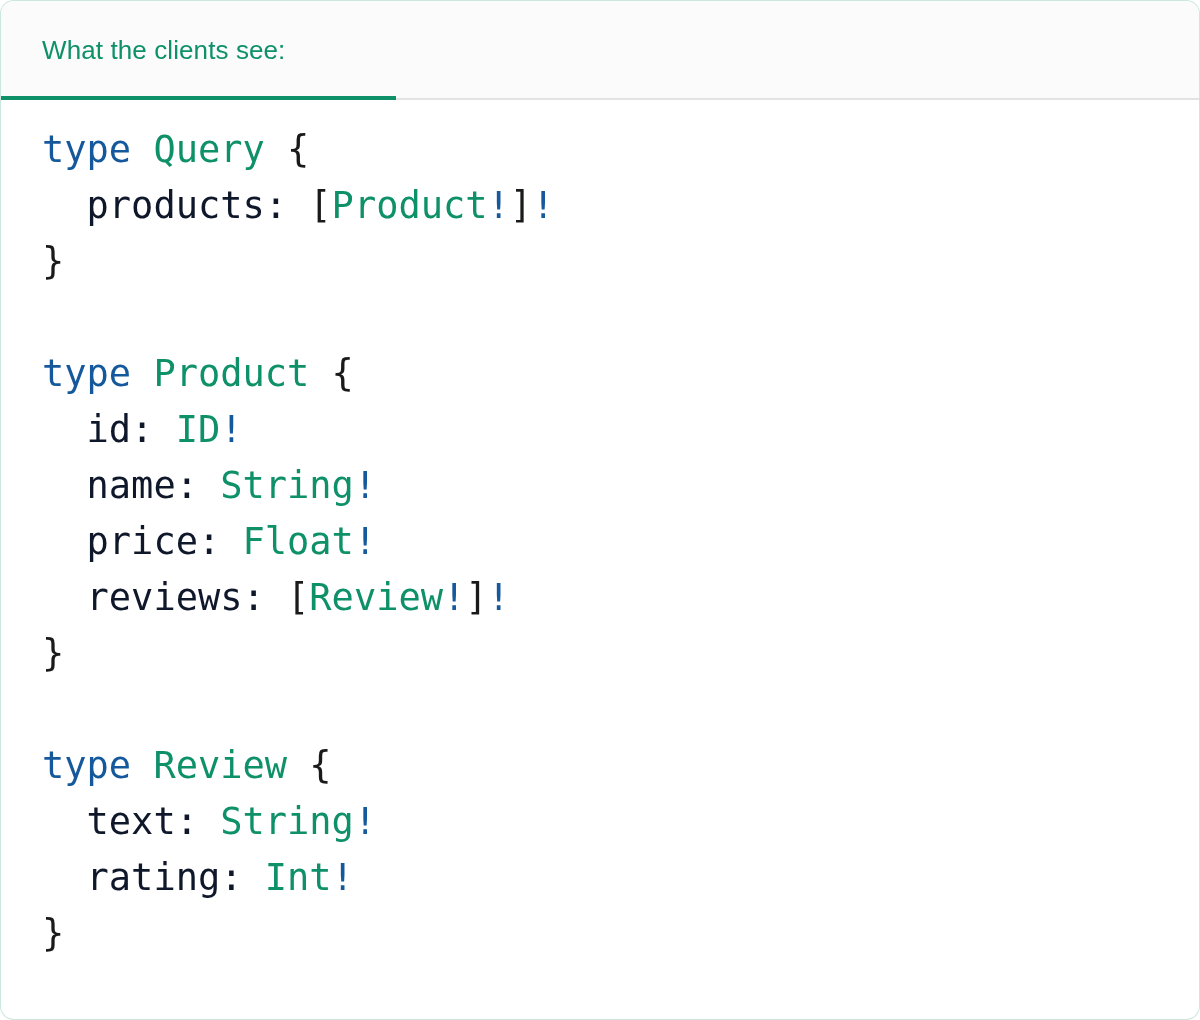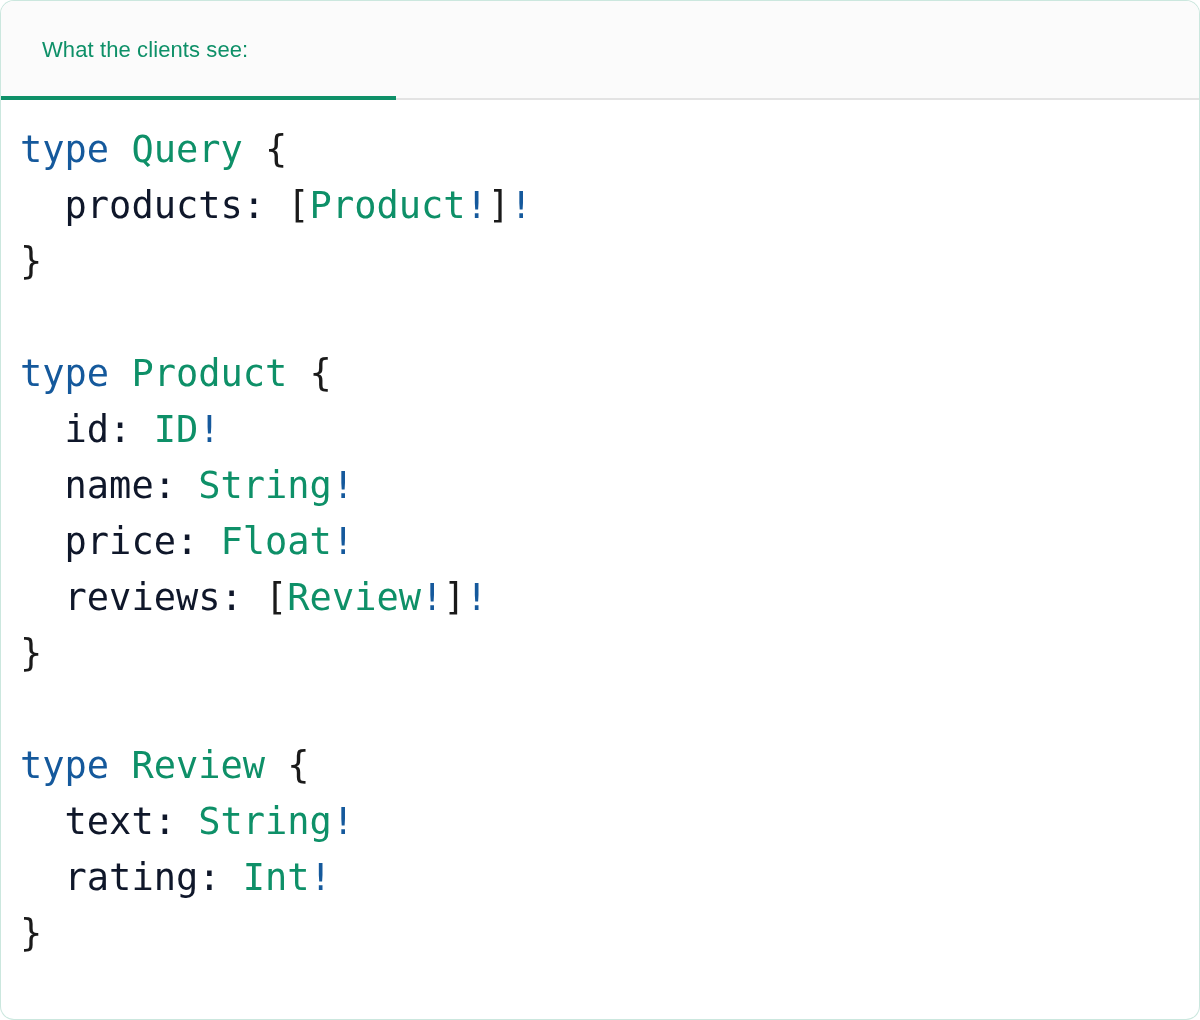--- a/index.html
+++ b/index.html
@@ -43,21 +43,21 @@
     padding: 0 0 0 41px;
     box-sizing: border-box;
     width: 395px;
     background: transparent;
     border: 0;
     cursor: pointer;
     font-family: "Liberation Sans", sans-serif;
   }
 
   .tab-label {
-    font-size: 22px;
+    font-size: 26px;
     font-weight: 400;
     line-height: 1;
     color: #0e9068;
     letter-spacing: 0.1px;
     white-space: nowrap;
   }
 
   .tab-underline {
     position: absolute;
     left: 0;
@@ -68,21 +68,21 @@
   }
 
   
   .code-area {
     background: #ffffff;
     padding: 0;
   }
 
   .code-block {
     margin: 0;
-    padding: 22px 0 0 19px;
+    padding: 22px 0 0 41px;
     font-family: "DejaVu Sans Mono", monospace;
     font-size: 37px;
     line-height: 56px;
     color: #1a1a1a;
     white-space: pre;
     letter-spacing: 0;
     tab-size: 2;
   }
 
   .code-line {

